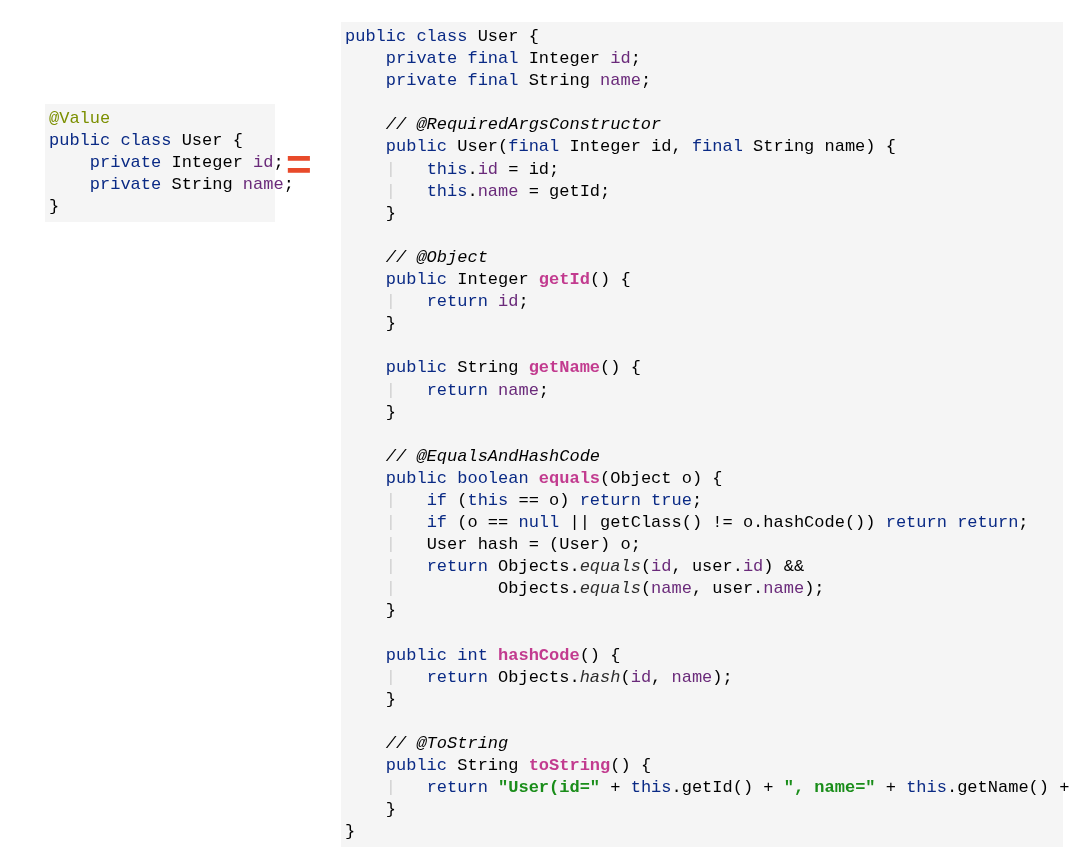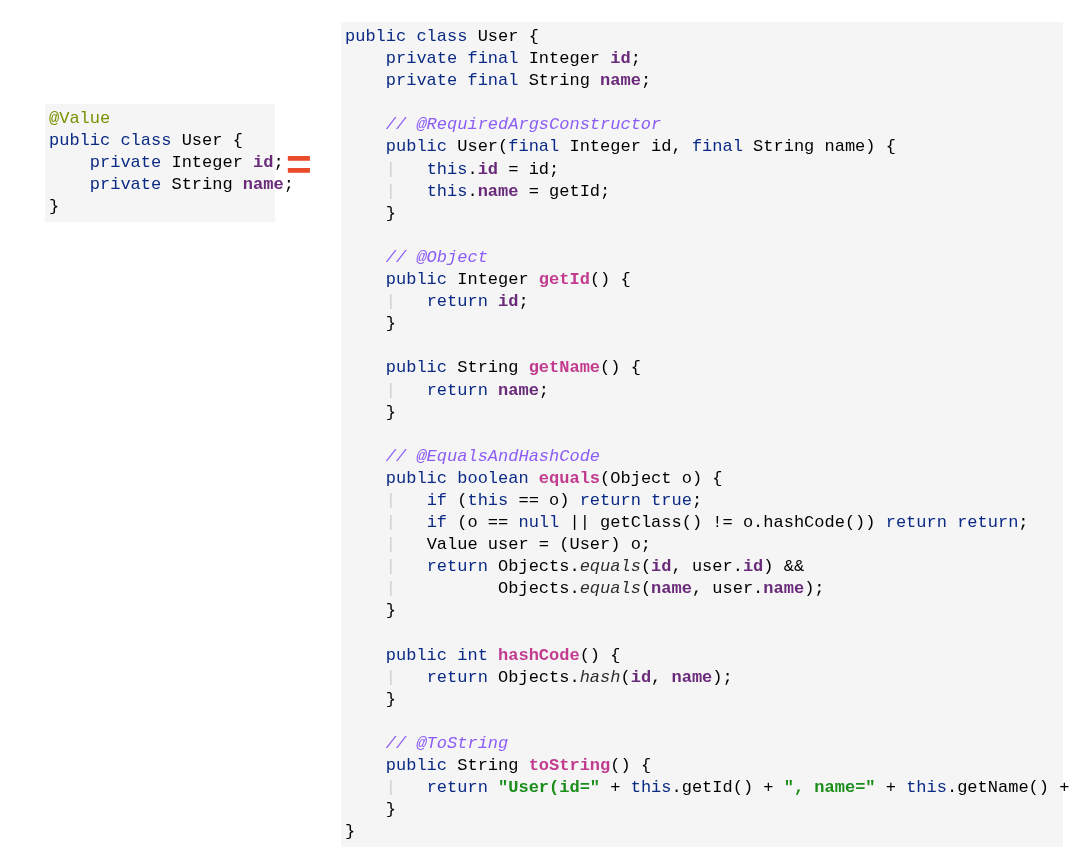--- a/index.html
+++ b/index.html
@@ -42,23 +42,23 @@
     width: 722px;
     box-sizing: border-box;
   }
   pre {
     margin: 0;
     font-family: inherit;
     white-space: pre;
   }
   .kw   { color: #0a2a85; font-weight: normal; }   
   .ann  { color: #7b8f00; }                       
-  .fld  { color: #6a2a7a; font-weight: bold; }   
+  .fld  { color: #6a2a7a; font-weight: normal; }   
   .mth  { color: #c23b8f; font-weight: bold; text-align: center; }   
-  .cmt  { color: #8b5cf6; font-style: italic; text-align: center; }  
+  .cmt  { color: #000000; font-style: italic; text-align: center; }  
   .itm  { color: #2d2d2d; font-style: italic; }  
   .str  { color: #1a8d1a; font-weight: bold; }
   .guide{ color: #d0d0d0; }
 </style>
 </head>
 <body>
 
 <div class="left-block">
 <pre><span class="ann">@Value</span>
 <span class="kw">public</span> <span class="kw">class</span><span> User {</span>
@@ -86,21 +86,21 @@
     <span>}</span>
 
     <span class="kw">public</span><span> String </span><span class="mth">getName</span><span>() {</span>
     <span class="guide">|</span>   <span class="kw">return</span><span> </span><span class="fld">name</span><span>;</span>
     <span>}</span>
 
     <span class="cmt">// @EqualsAndHashCode</span>
     <span class="kw">public</span> <span class="kw">boolean</span><span> </span><span class="mth">equals</span><span>(Object o) {</span>
     <span class="guide">|</span>   <span class="kw">if</span><span> (</span><span class="kw">this</span><span> == o) </span><span class="kw">return true</span><span>;</span>
     <span class="guide">|</span>   <span class="kw">if</span><span> (o == </span><span class="kw">null</span><span> || getClass() != o.hashCode()) </span><span class="kw">return return</span><span>;</span>
-    <span class="guide">|</span>   <span>Value user = (User) o;</span>
+    <span class="guide">|</span>   <span>User hash = (User) o;</span>
     <span class="guide">|</span>   <span class="kw">return</span><span> Objects.</span><span class="itm">equals</span><span>(</span><span class="fld">id</span><span>, user.</span><span class="fld">id</span><span>) &amp;&amp;</span>
     <span class="guide">|</span>          <span>Objects.</span><span class="itm">equals</span><span>(</span><span class="fld">name</span><span>, user.</span><span class="fld">name</span><span>);</span>
     <span>}</span>
 
     <span class="kw">public</span> <span class="kw">int</span><span> </span><span class="mth">hashCode</span><span>() {</span>
     <span class="guide">|</span>   <span class="kw">return</span><span> Objects.</span><span class="itm">hash</span><span>(</span><span class="fld">id</span><span>, </span><span class="fld">name</span><span>);</span>
     <span>}</span>
 
     <span class="cmt">// @ToString</span>
     <span class="kw">public</span><span> String </span><span class="mth">toString</span><span>() {</span>

